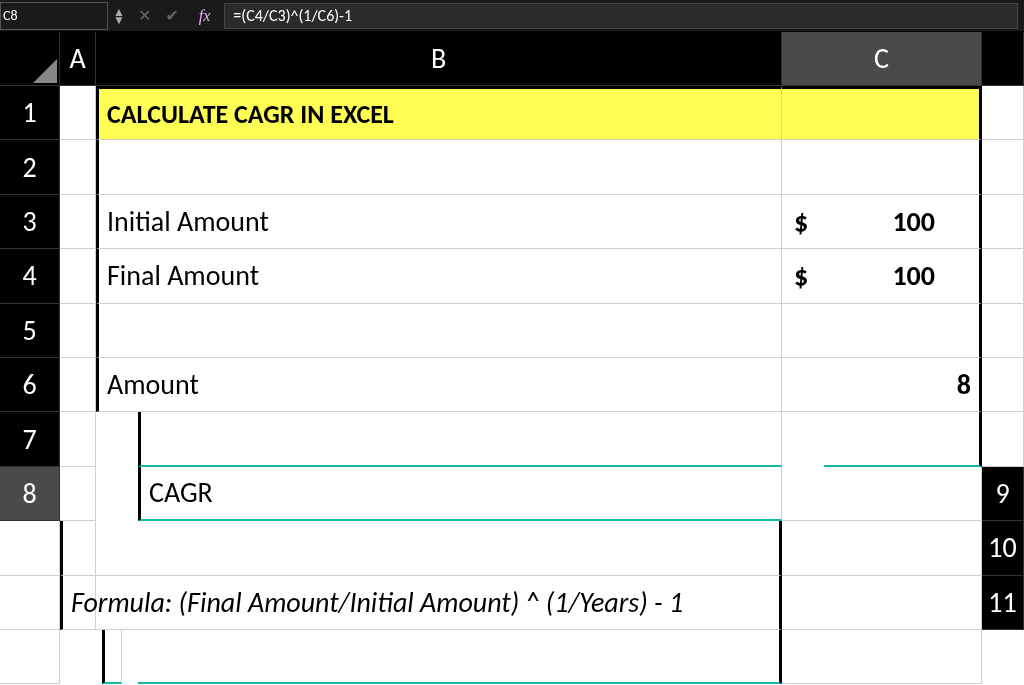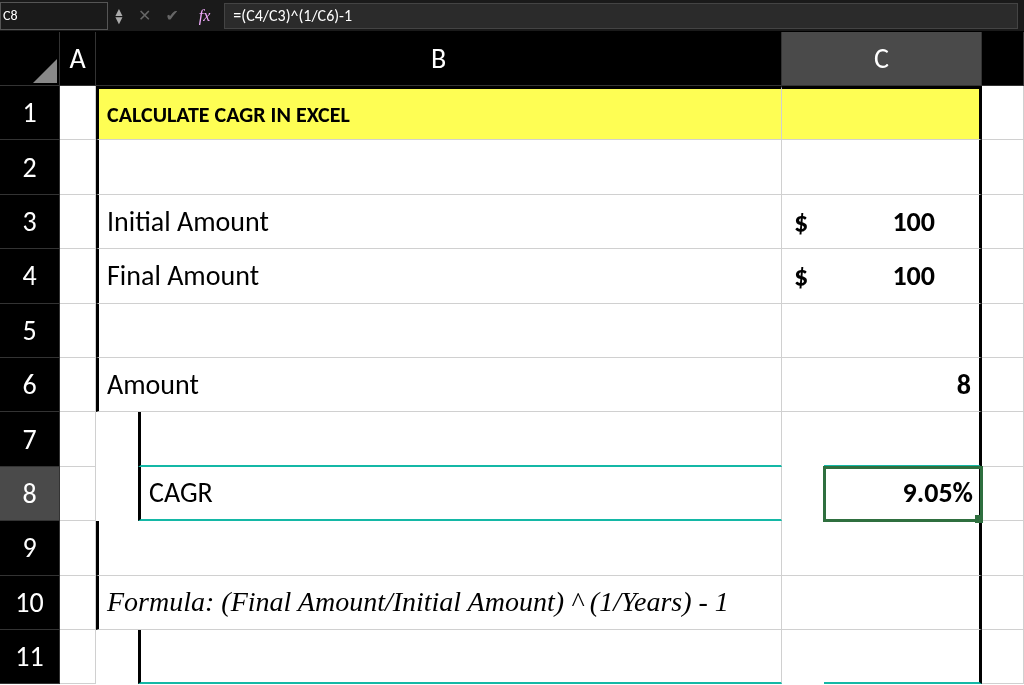--- a/index.html
+++ b/index.html
@@ -149,34 +149,34 @@
     
     .bt { border-top: 3px solid #000; }
     .bb { border-bottom: 2px solid #14b8a6; margin-left: 42px; }
     .bl { border-left: 3px solid #000; }
     .br { border-right: 3px solid #000; }
 
     
     .title-cell {
       background: #fefe54 !important;
       font-weight: 700;
-      font-size: 22px;
+      font-size: 26px;
     }
 
     
     .currency {
       display: flex;
       justify-content: space-between;
       font-weight: 700;
     }
     .currency .sym { padding-left: 4px; }
     .currency .num { padding-right: 36px; }
 
     .right { justify-content: flex-end; font-weight: 700; }
-    .italic { font-style: italic; font-family: Liberation Serif, serif; }
+    .italic { font-style: italic; }
 
     
     .selected-cell {
       outline: 3px solid #2f6f3f;
       outline-offset: -2px;
       z-index: 2;
     }
     .selected-cell::after {
       content: '';
       position: absolute;
@@ -264,21 +264,20 @@
 
   <div class="row-header">7</div>
   <div class="cell col-a"></div>
   <div class="cell bl bb"></div>
   <div class="cell br bb"></div>
   <div class="cell col-end"></div>
 
   <div class="row-header selected">8</div>
   <div class="cell col-a"></div>
   <div class="cell bl bb">CAGR</div>
-  <div class="cell br bb right selected-cell cagr-value">9.05%</div>
   <div class="cell col-end"></div>
 
   <div class="row-header">9</div>
   <div class="cell col-a"></div>
   <div class="cell bl"></div>
   <div class="cell br"></div>
   <div class="cell col-end"></div>
 
   <div class="row-header">10</div>
   <div class="cell col-a"></div>

